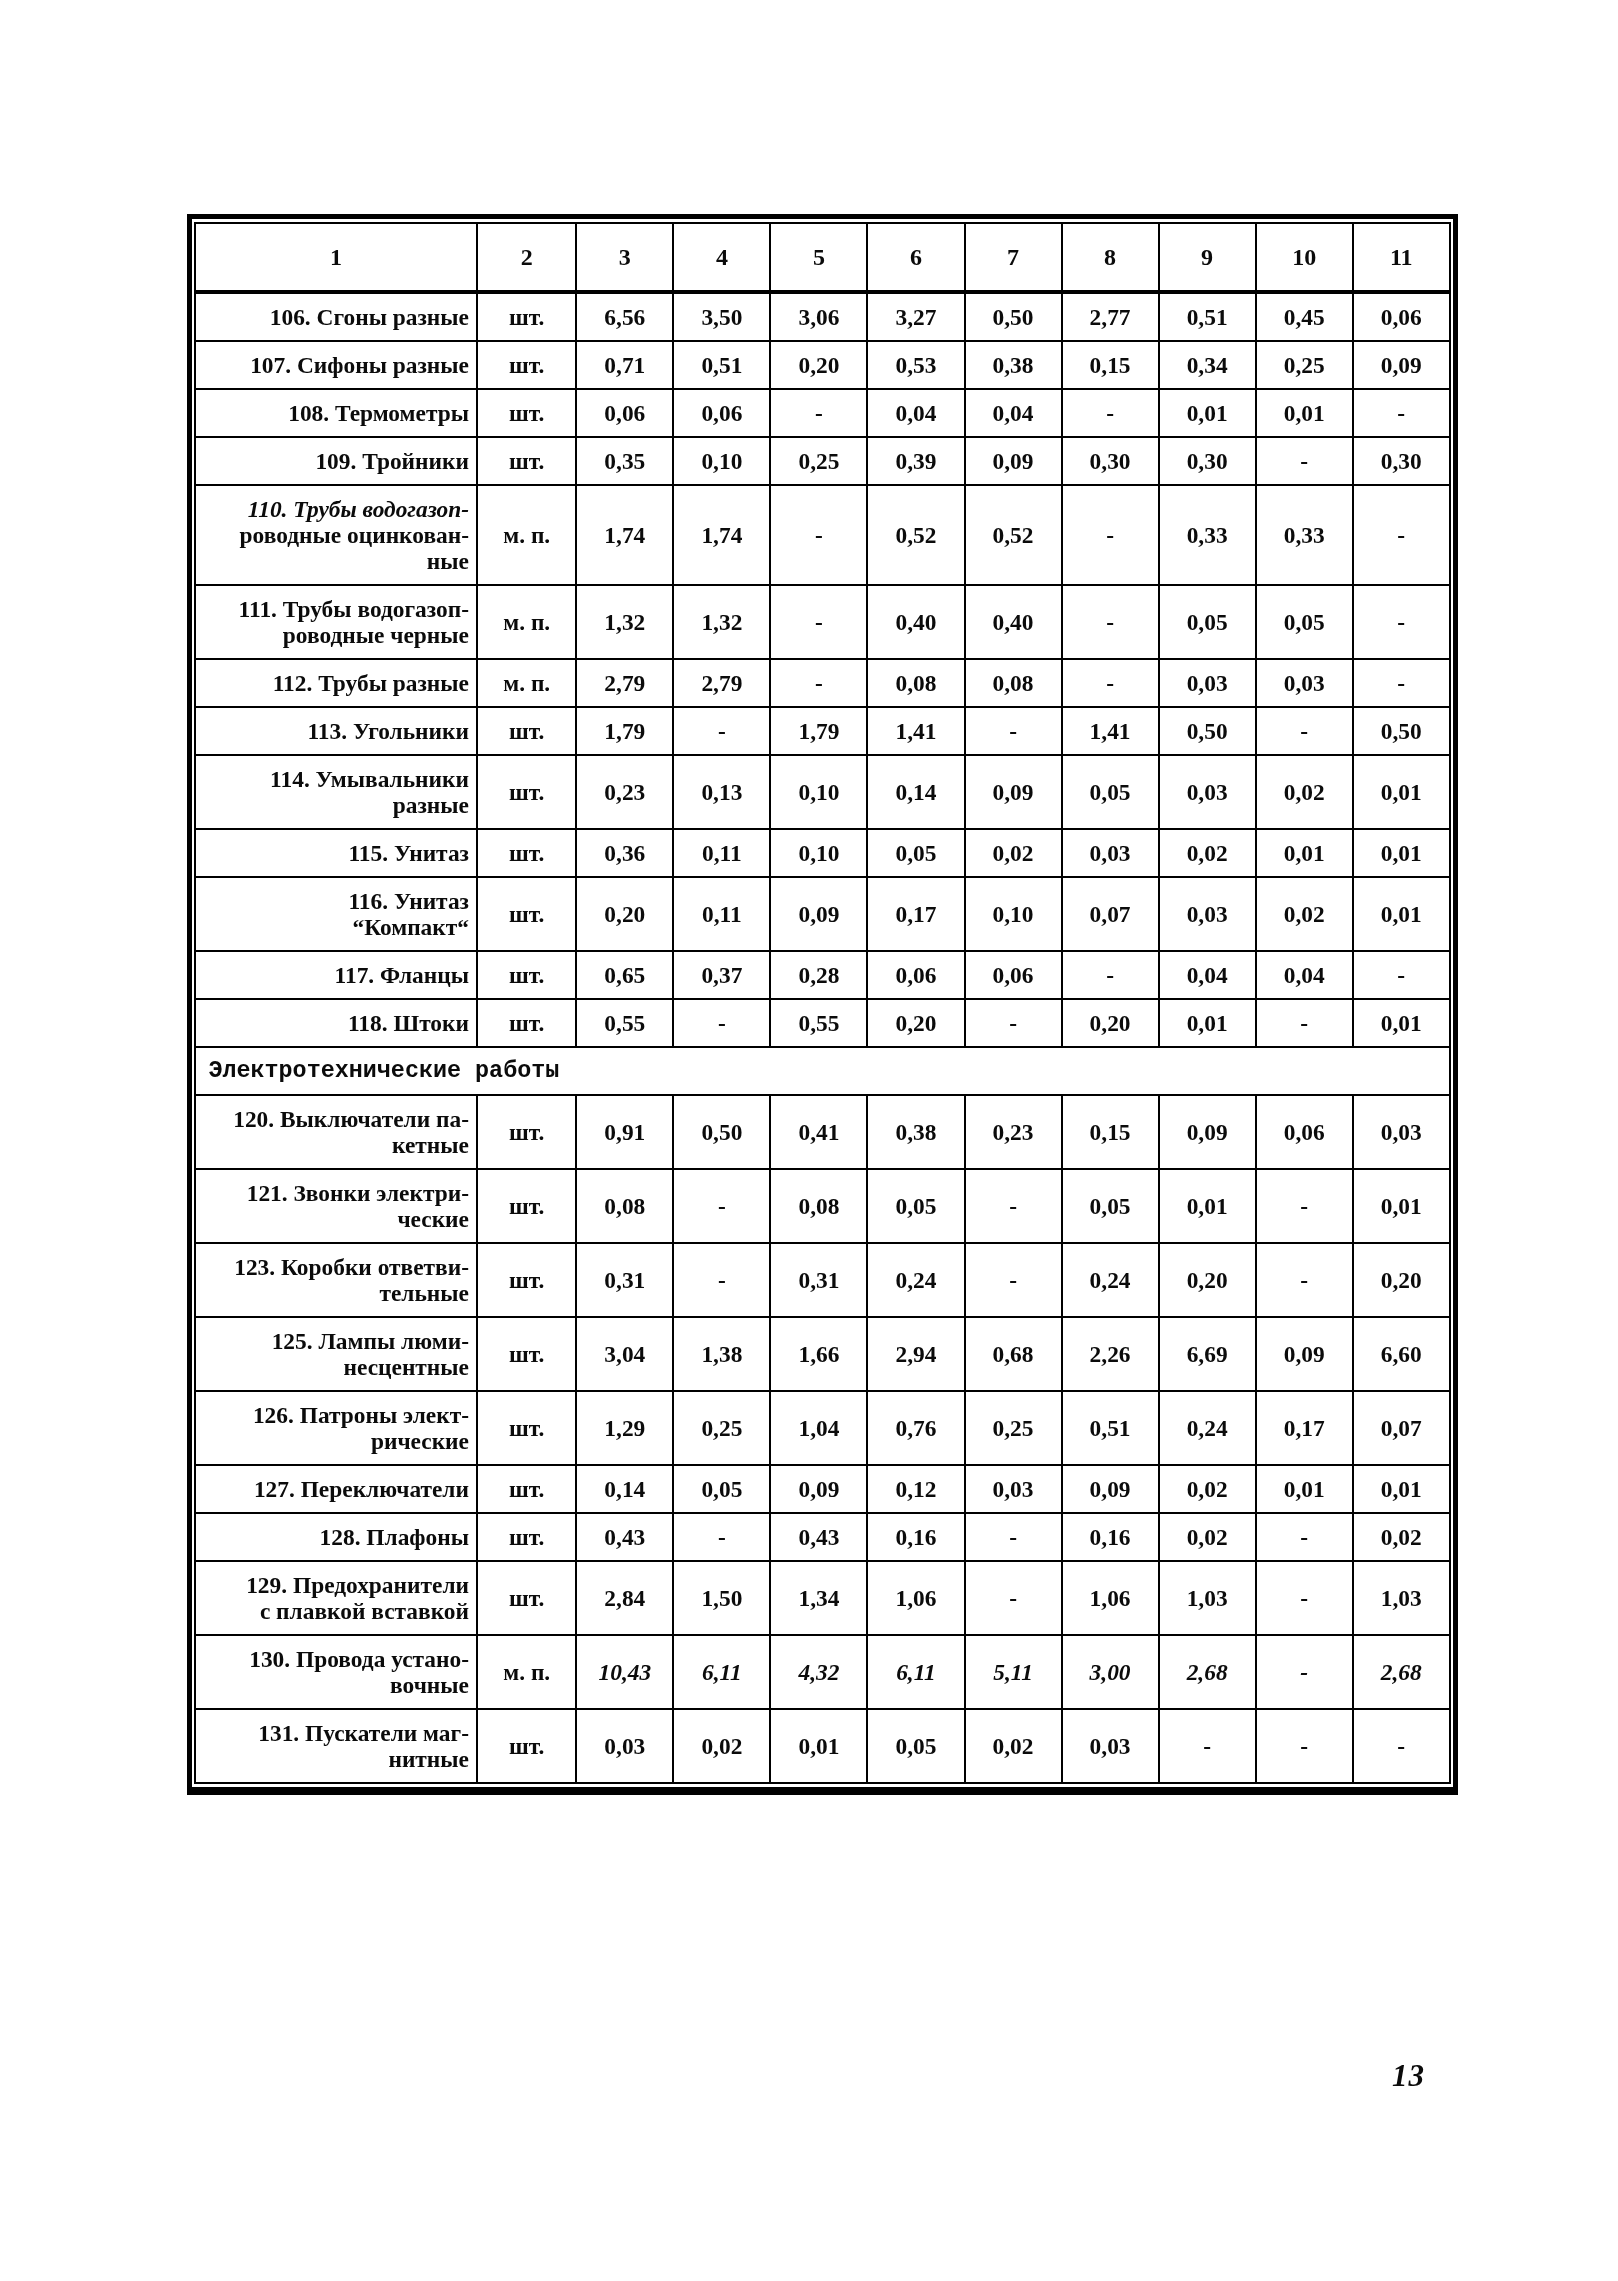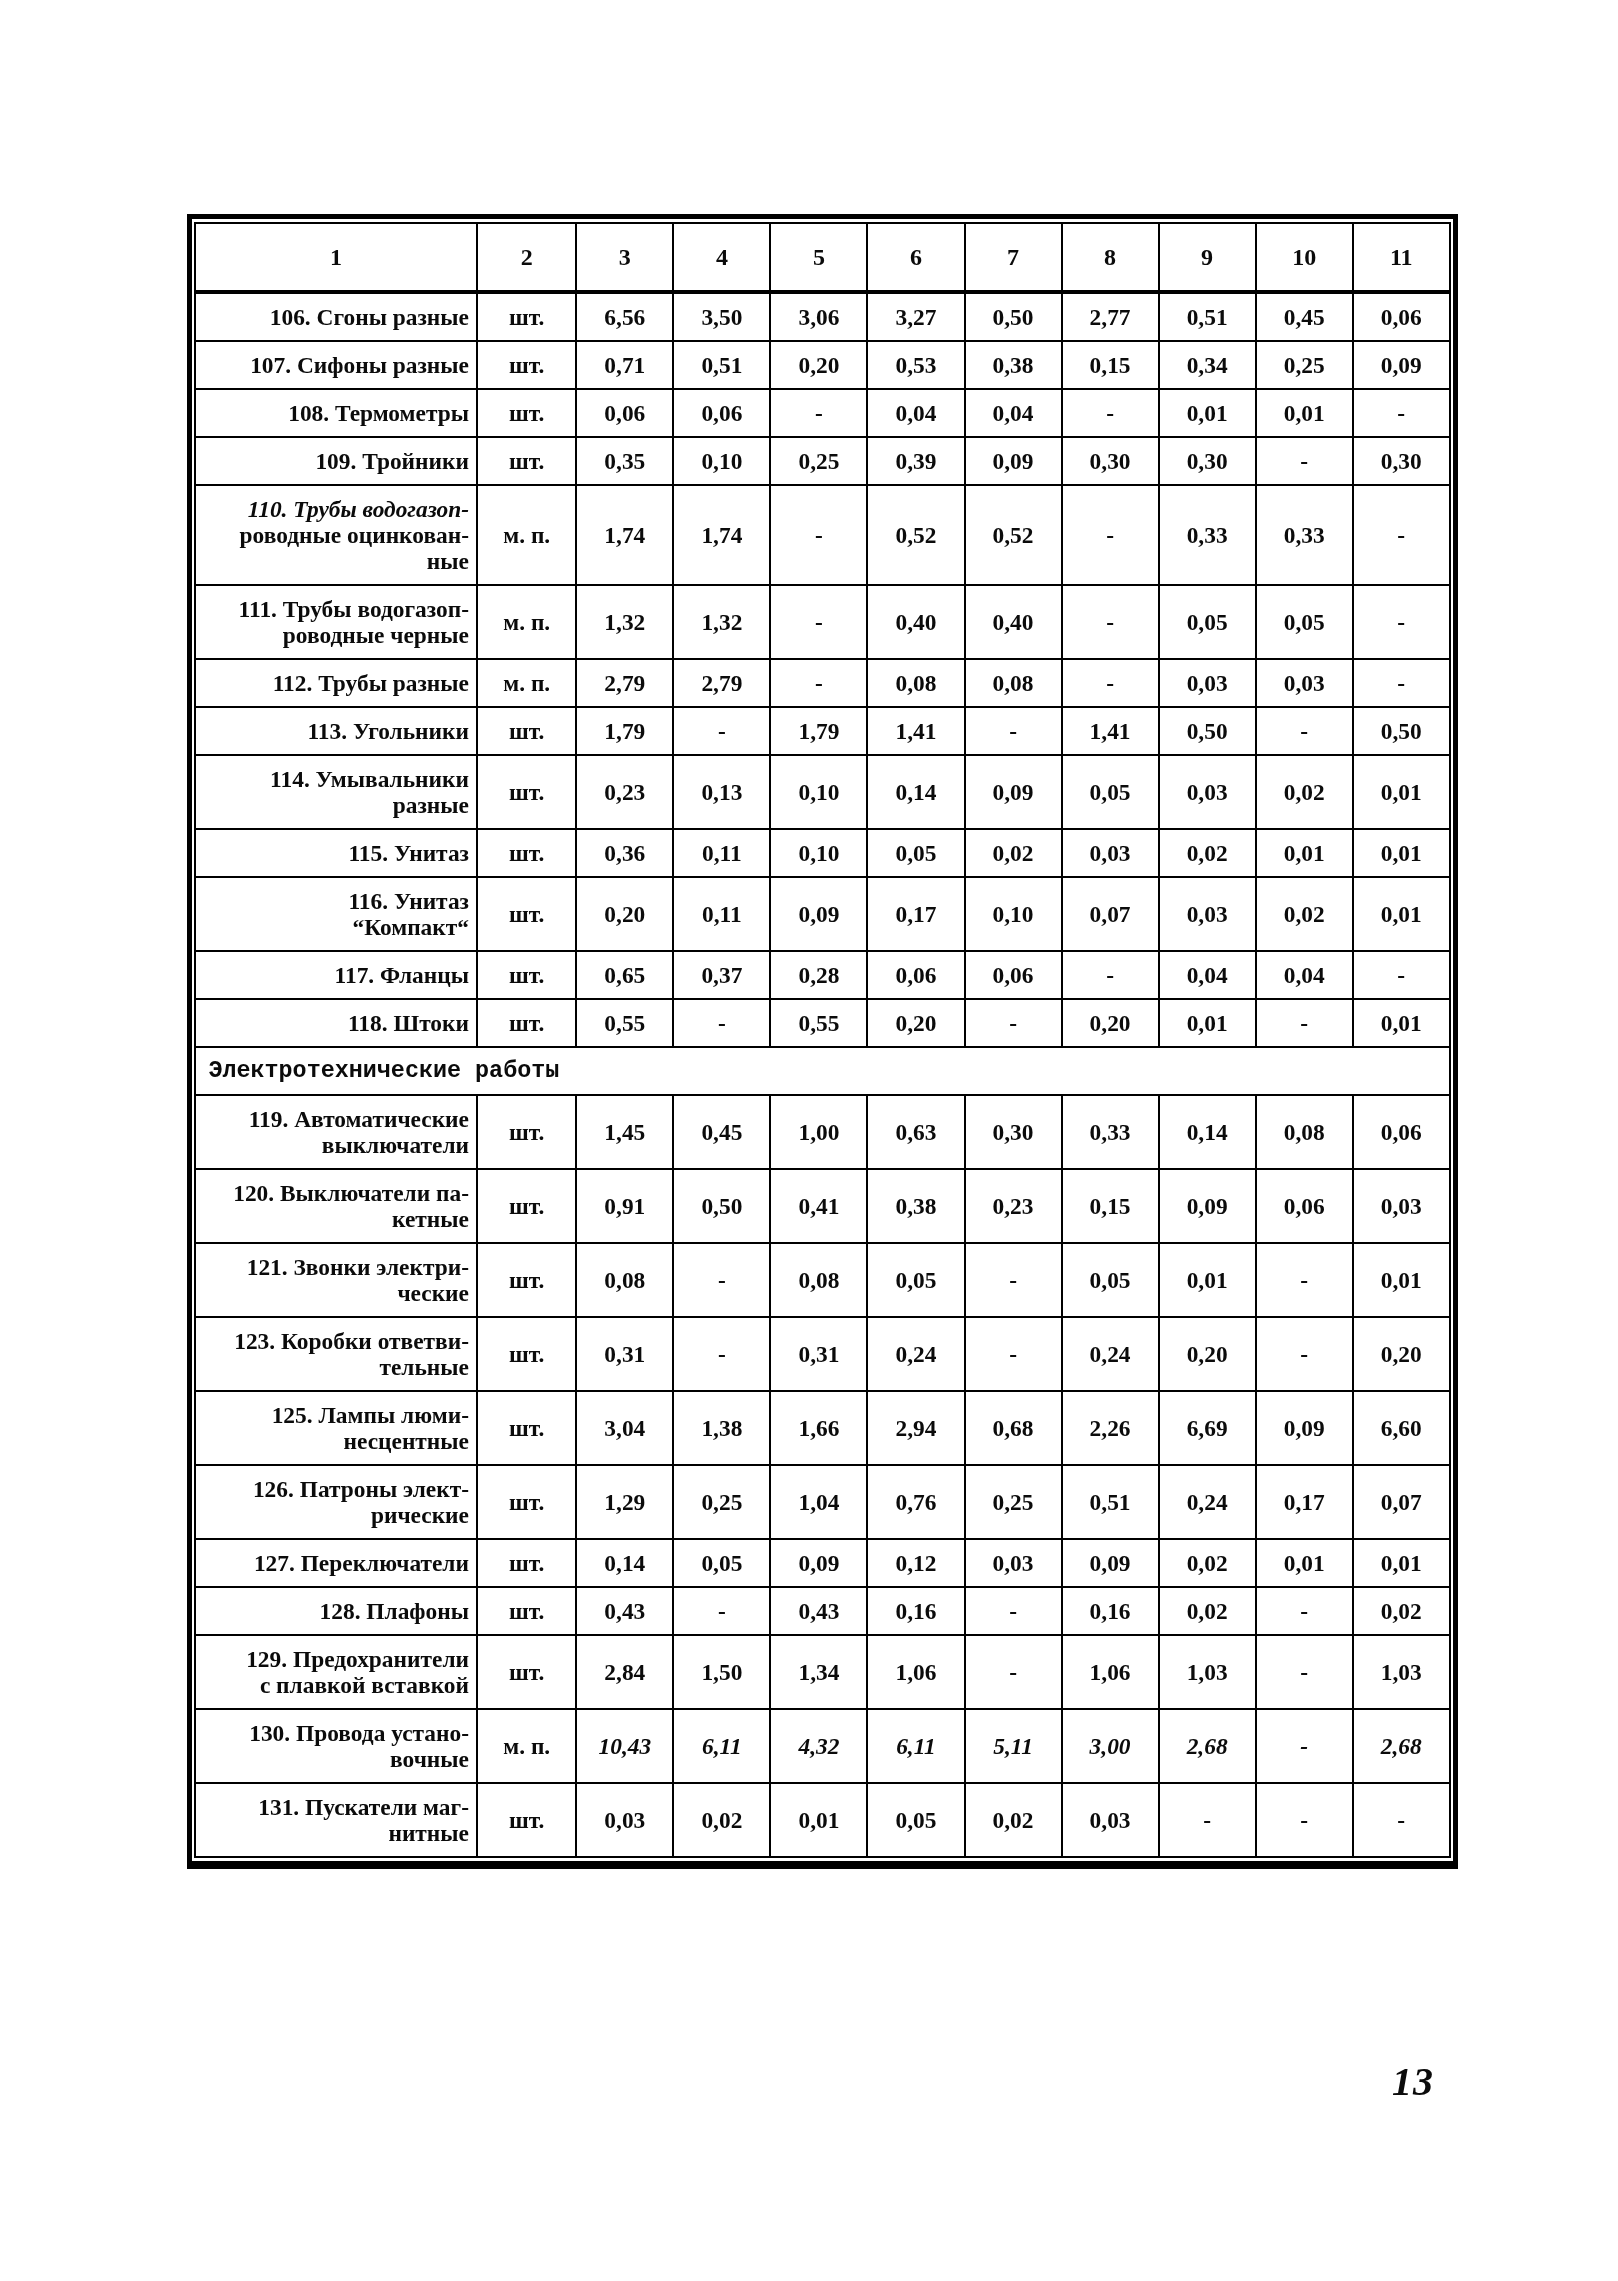--- a/index.html
+++ b/index.html
@@ -66,21 +66,21 @@
     font-family: Liberation Mono, monospace;
   }
   .doc-table td.val.em,
   .doc-table em {
     font-style: italic;
   }
   .page-number {
     position: absolute;
     left: 1392px;
     top: 2058px;
-    font-size: 40px;
+    font-size: 31px;
     font-style: italic;
     font-weight: bold;
     letter-spacing: 0.9px;
   }
 </style>
 </head>
 <body>
 
 <div class="scan-page">
 
@@ -286,34 +286,20 @@
             <td class="val">-</td>
             <td class="val">0,20</td>
             <td class="val">0,01</td>
             <td class="val">-</td>
             <td class="val">0,01</td>
           </tr>
           <tr class="section-row">
             <td colspan="11">Электротехнические работы</td>
           </tr>
           <tr>
-            <td class="name">119. Автоматические
-выключатели</td>
-            <td class="unit">шт.</td>
-            <td class="val">1,45</td>
-            <td class="val">0,45</td>
-            <td class="val">1,00</td>
-            <td class="val">0,63</td>
-            <td class="val">0,30</td>
-            <td class="val">0,33</td>
-            <td class="val">0,14</td>
-            <td class="val">0,08</td>
-            <td class="val">0,06</td>
-          </tr>
-          <tr>
             <td class="name">120. Выключатели па-
 кетные</td>
             <td class="unit">шт.</td>
             <td class="val">0,91</td>
             <td class="val">0,50</td>
             <td class="val">0,41</td>
             <td class="val">0,38</td>
             <td class="val">0,23</td>
             <td class="val">0,15</td>
             <td class="val">0,09</td>

